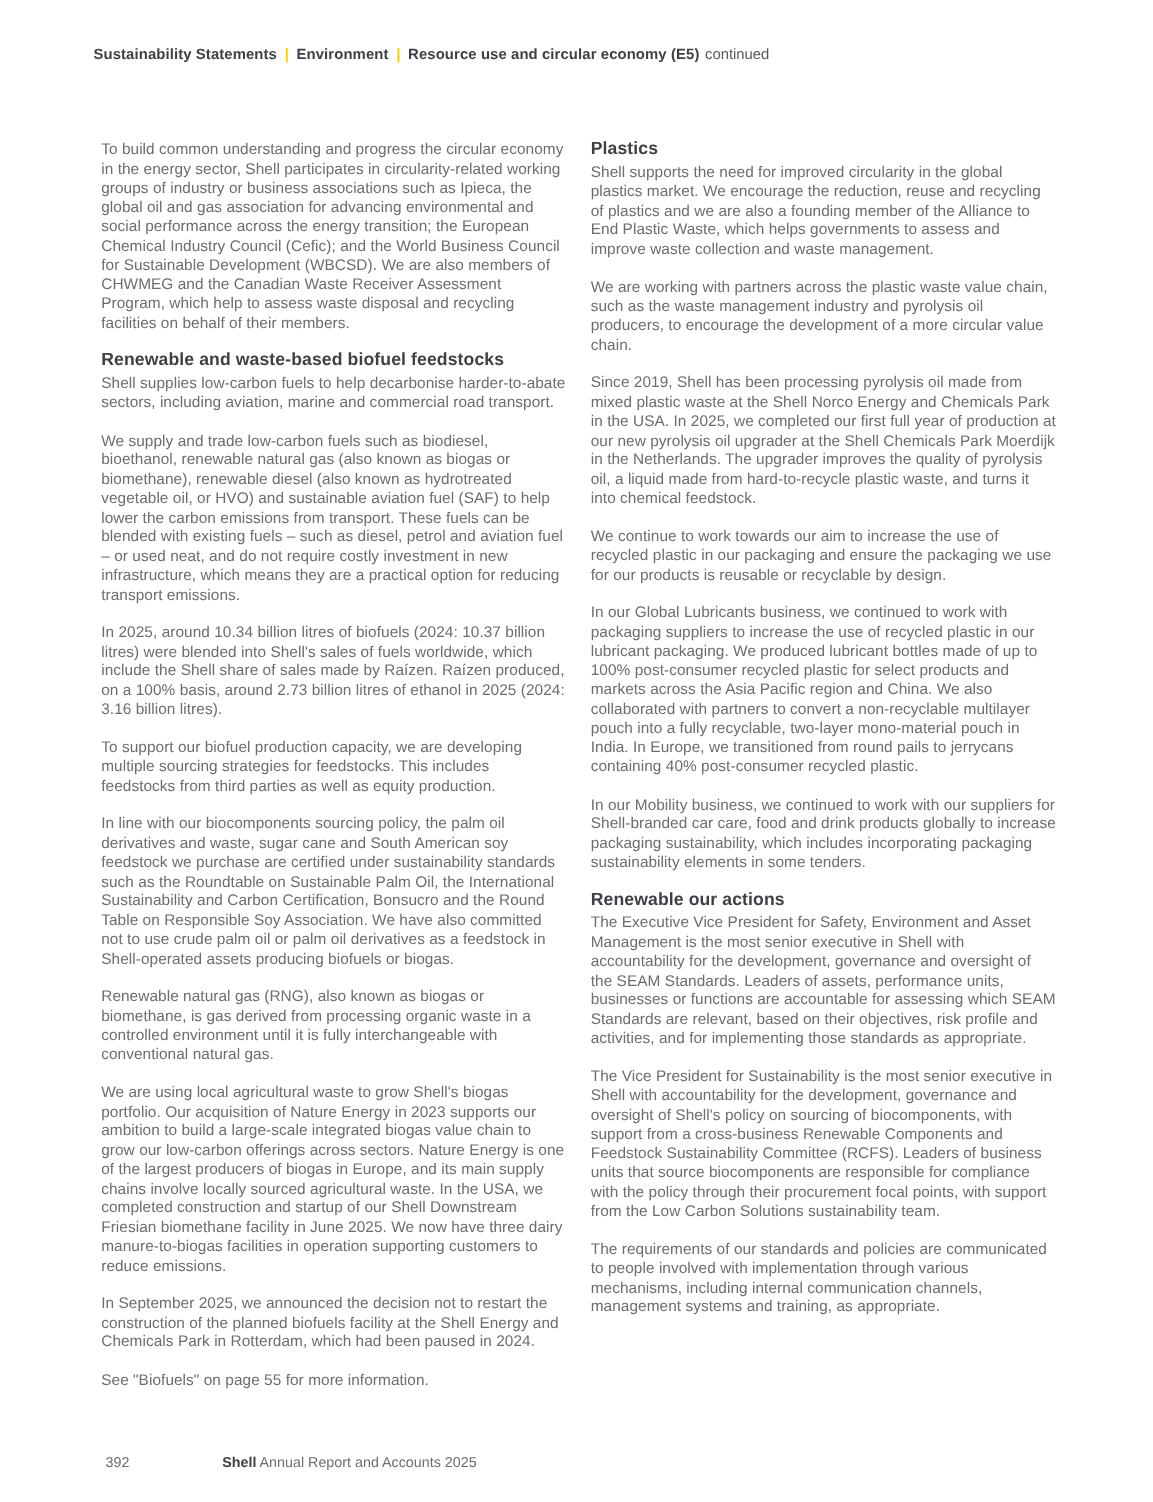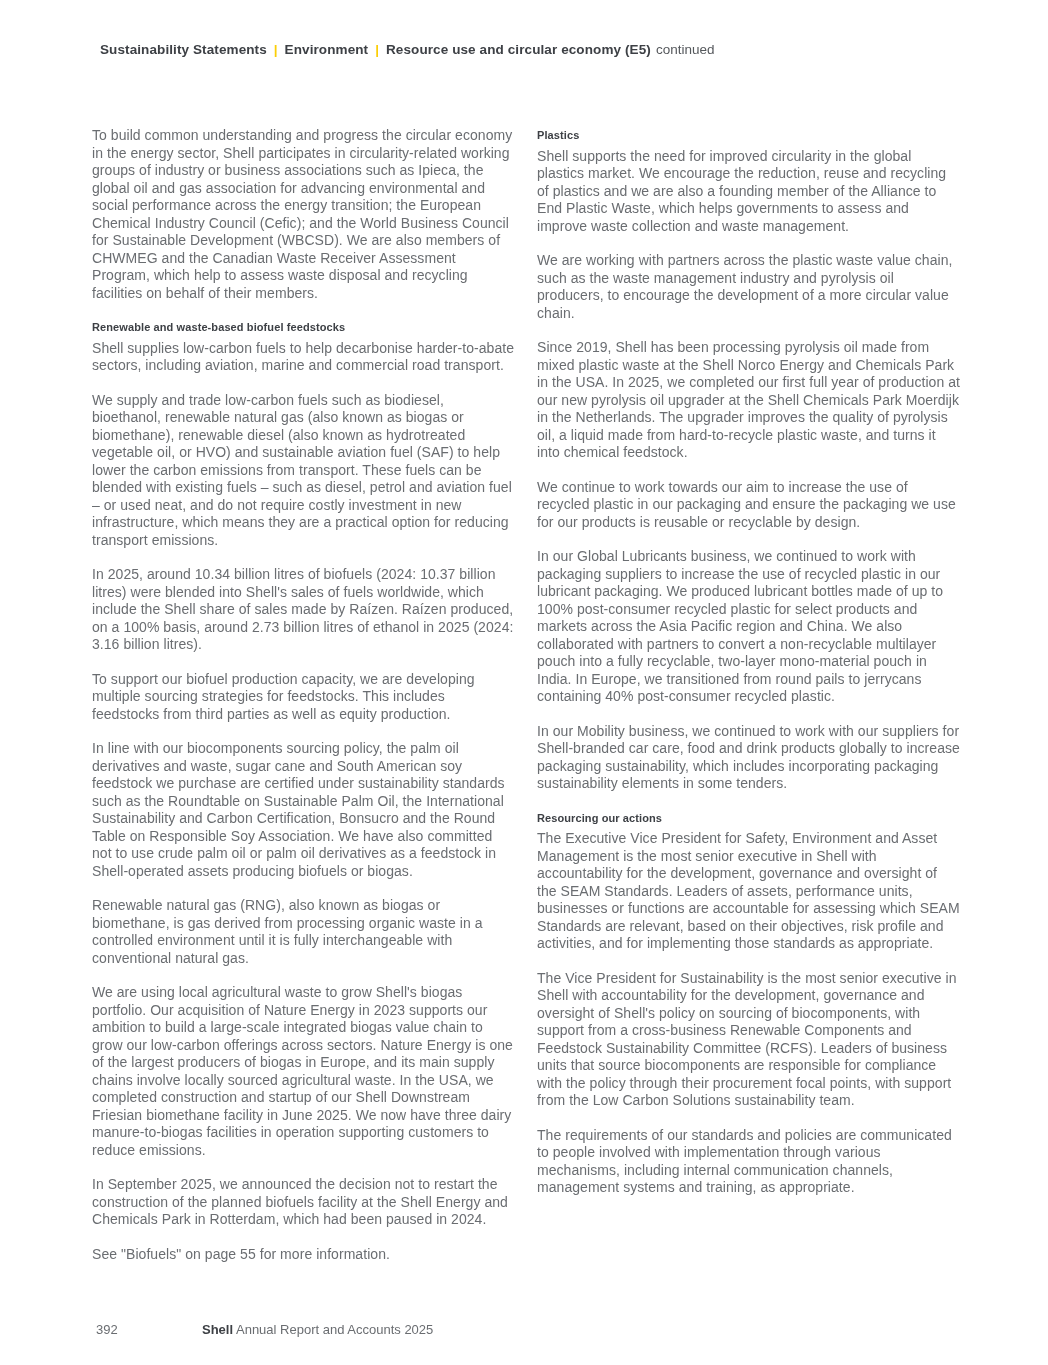--- a/index.html
+++ b/index.html
@@ -17,21 +17,21 @@
   .page {
     position: absolute;
     inset: 0;
     background: #ffffff;
     overflow: hidden;
   }
   
   .topbar {
     position: absolute;
     top: 42px;
-    left: 100px;
+    left: 85px;
     right: 88px;
     font-size: 13.5px;
     line-height: 16px;
     white-space: nowrap;
   }
   .crumb {
     font-weight: 700;
     color: #3d4045;
     letter-spacing: 0.1px;
   }
@@ -60,21 +60,21 @@
   }
   .col p {
     margin: 0 0 17px 0;
     font-size: 14px;
     line-height: 17.5px;
     color: #6a6d71;
     letter-spacing: 0.05px;
   }
   .col h3 {
     margin: 0 0 3px 0;
-    font-size: 11px;
+    font-size: 16px;
     line-height: 17.5px;
     font-weight: 700;
     color: #3d4045;
     letter-spacing: 0.1px;
   }
   
   .footer {
     position: absolute;
     top: 1322px;
     left: 92px;
@@ -125,21 +125,21 @@
     </section>
 
     <section class="col">
       <h3>Plastics</h3>
       <p>Shell supports the need for improved circularity in the global plastics market. We encourage the reduction, reuse and recycling of plastics and we are also a founding member of the Alliance to End Plastic Waste, which helps governments to assess and improve waste collection and waste management.</p>
       <p>We are working with partners across the plastic waste value chain, such as the waste management industry and pyrolysis oil producers, to encourage the development of a more circular value chain.</p>
       <p>Since 2019, Shell has been processing pyrolysis oil made from mixed plastic waste at the Shell Norco Energy and Chemicals Park in the USA. In 2025, we completed our first full year of production at our new pyrolysis oil upgrader at the Shell Chemicals Park Moerdijk in the Netherlands. The upgrader improves the quality of pyrolysis oil, a liquid made from hard-to-recycle plastic waste, and turns it into chemical feedstock.</p>
       <p>We continue to work towards our aim to increase the use of recycled plastic in our packaging and ensure the packaging we use for our products is reusable or recyclable by design.</p>
       <p>In our Global Lubricants business, we continued to work with packaging suppliers to increase the use of recycled plastic in our lubricant packaging. We produced lubricant bottles made of up to 100% post-consumer recycled plastic for select products and markets across the Asia Pacific region and China. We also collaborated with partners to convert a non-recyclable multilayer pouch into a fully recyclable, two-layer mono-material pouch in India. In Europe, we transitioned from round pails to jerrycans containing 40% post-consumer recycled plastic.</p>
       <p>In our Mobility business, we continued to work with our suppliers for Shell-branded car care, food and drink products globally to increase packaging sustainability, which includes incorporating packaging sustainability elements in some tenders.</p>
-      <h3>Resourcing our actions</h3>
+      <h3>Renewable our actions</h3>
       <p>The Executive Vice President for Safety, Environment and Asset Management is the most senior executive in Shell with accountability for the development, governance and oversight of the SEAM Standards. Leaders of assets, performance units, businesses or functions are accountable for assessing which SEAM Standards are relevant, based on their objectives, risk profile and activities, and for implementing those standards as appropriate.</p>
       <p>The Vice President for Sustainability is the most senior executive in Shell with accountability for the development, governance and oversight of Shell's policy on sourcing of biocomponents, with support from a cross-business Renewable Components and Feedstock Sustainability Committee (RCFS). Leaders of business units that source biocomponents are responsible for compliance with the policy through their procurement focal points, with support from the Low Carbon Solutions sustainability team.</p>
       <p>The requirements of our standards and policies are communicated to people involved with implementation through various mechanisms, including internal communication channels, management systems and training, as appropriate.</p>
     </section>
 
   </main>
 
   <footer class="footer">
     <span class="pagenum">392</span>
     <span class="booktitle"><span class="brand">Shell</span> <span>Annual Report and Accounts 2025</span></span>

